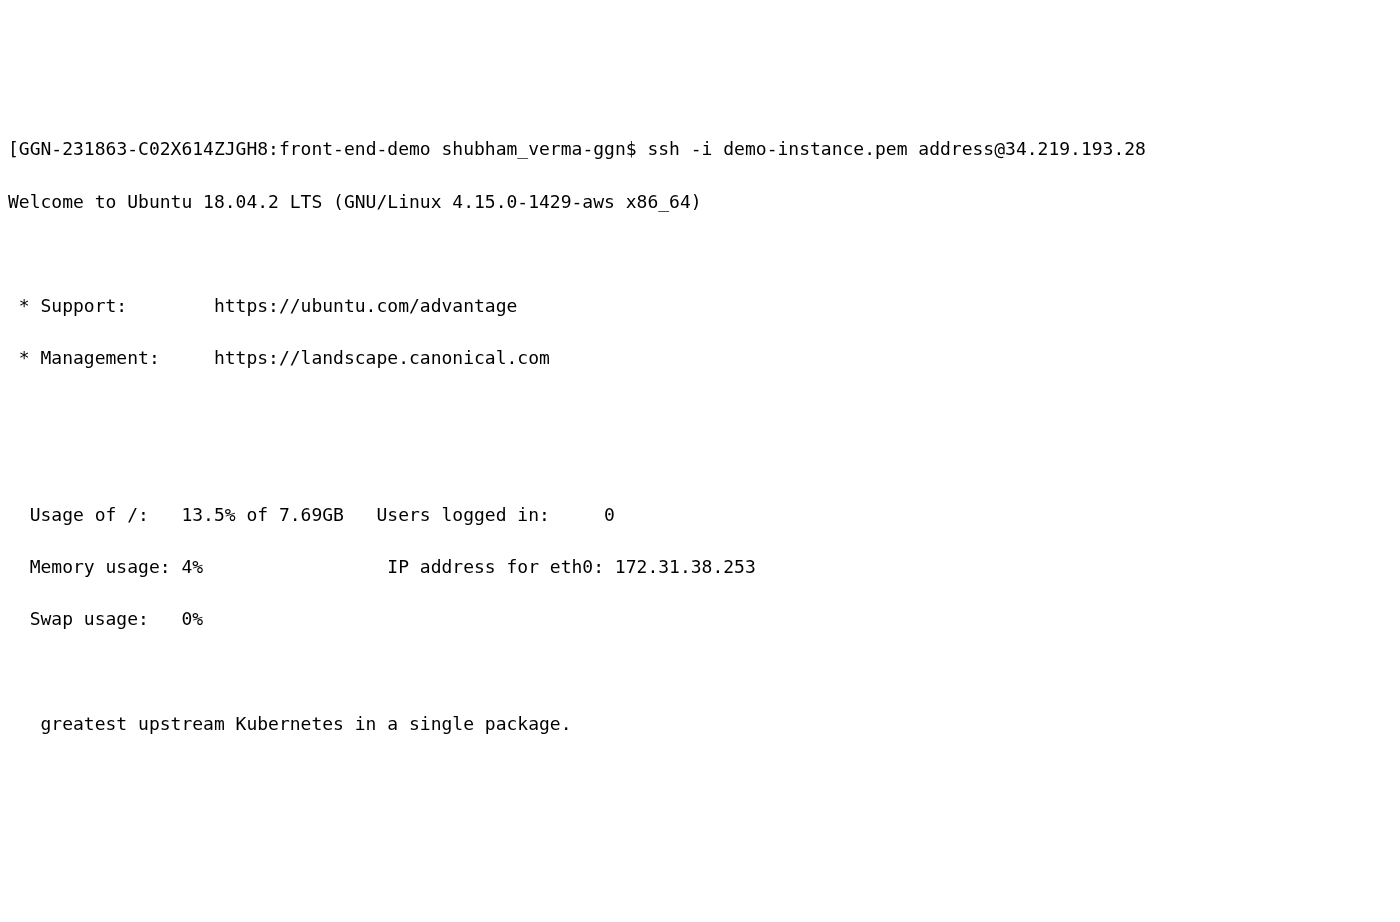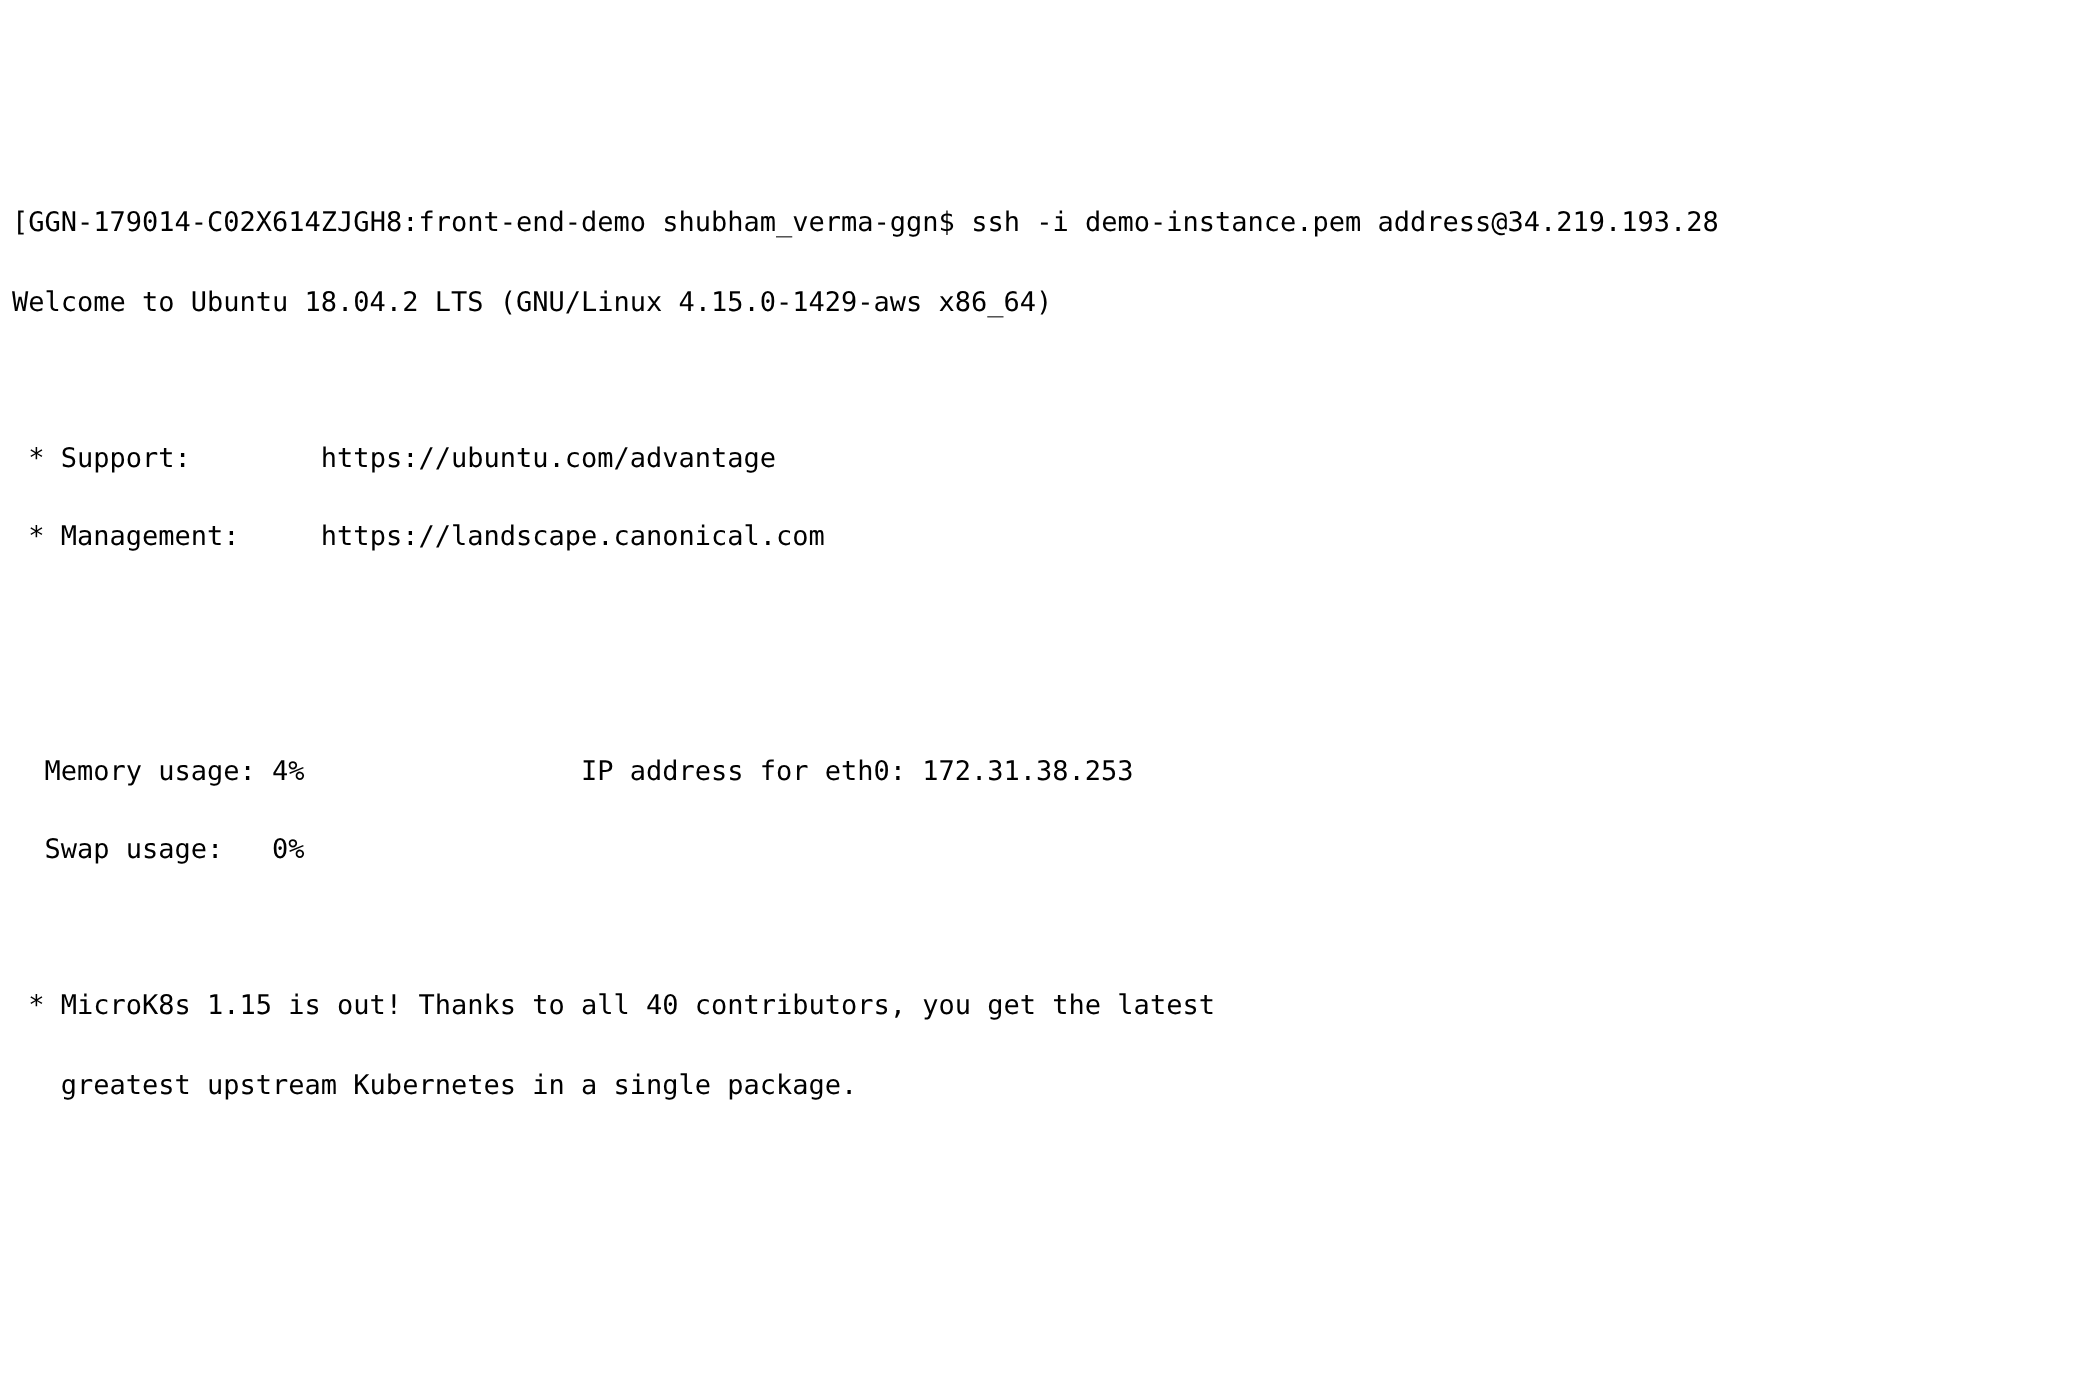--- a/index.html
+++ b/index.html
@@ -14,31 +14,31 @@
     }
     .term { display: block; }
     .line { display: block; min-height: 1.45em; }
   </style>
 </head>
 <body>
 
 
 
 <div class="term">
-<span class="line"><span>[</span><span>GGN-179014-C02X614ZJGH8</span><span>:</span><span>front-end-demo</span> <span>shubham_verma-ggn</span><span>$ </span><span>ssh -i demo-instance.pem address@34.219.193.28</span></span>
+<span class="line"><span>[</span><span>GGN-231863-C02X614ZJGH8</span><span>:</span><span>front-end-demo</span> <span>shubham_verma-ggn</span><span>$ </span><span>ssh -i demo-instance.pem address@34.219.193.28</span></span>
 <span class="line">Welcome to Ubuntu 18.04.2 LTS (GNU/Linux 4.15.0-1429-aws x86_64)</span>
 <span class="line"> </span>
 <span class="line"><span> * Support:        </span><span>https://ubuntu.com/advantage</span></span>
 <span class="line"><span> * Management:     </span><span>https://landscape.canonical.com</span></span>
 <span class="line"> </span>
 <span class="line"> </span>
+<span class="line">  Usage of /:   13.5% of 7.69GB   Users logged in:     0</span>
 <span class="line">  Memory usage: 4%                 IP address for eth0: 172.31.38.253</span>
 <span class="line">  Swap usage:   0%</span>
 <span class="line"> </span>
-<span class="line"> * MicroK8s 1.15 is out! Thanks to all 40 contributors, you get the latest</span>
 <span class="line">   greatest upstream Kubernetes in a single package.</span>
 
 
 
 
 
 
 
 
 

